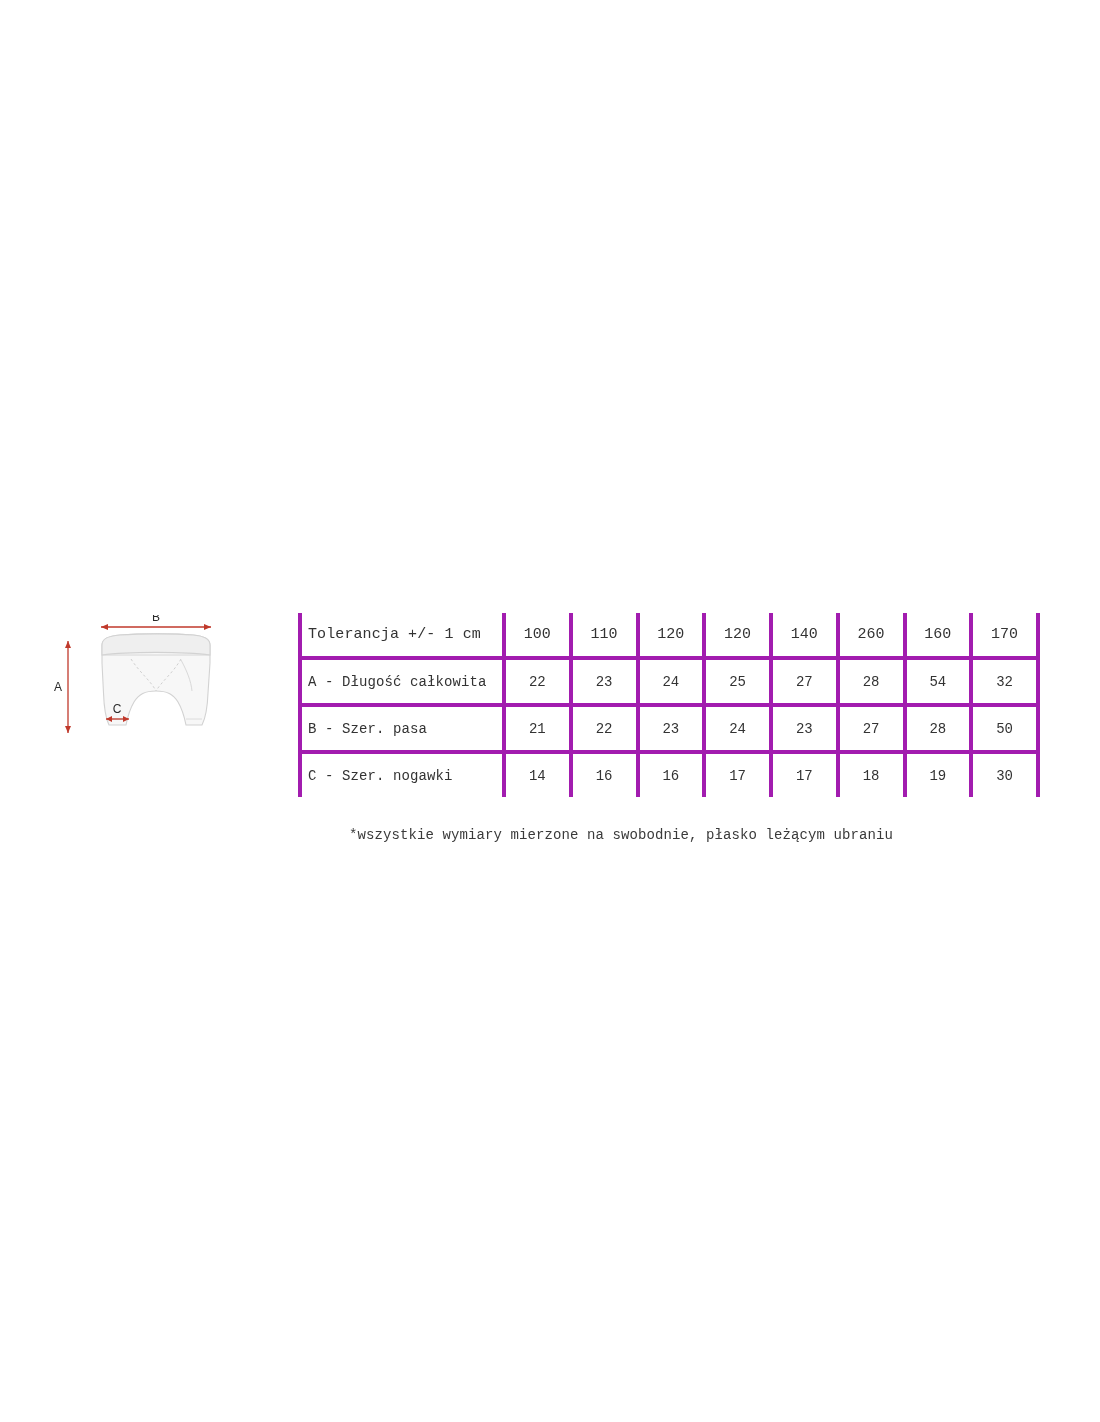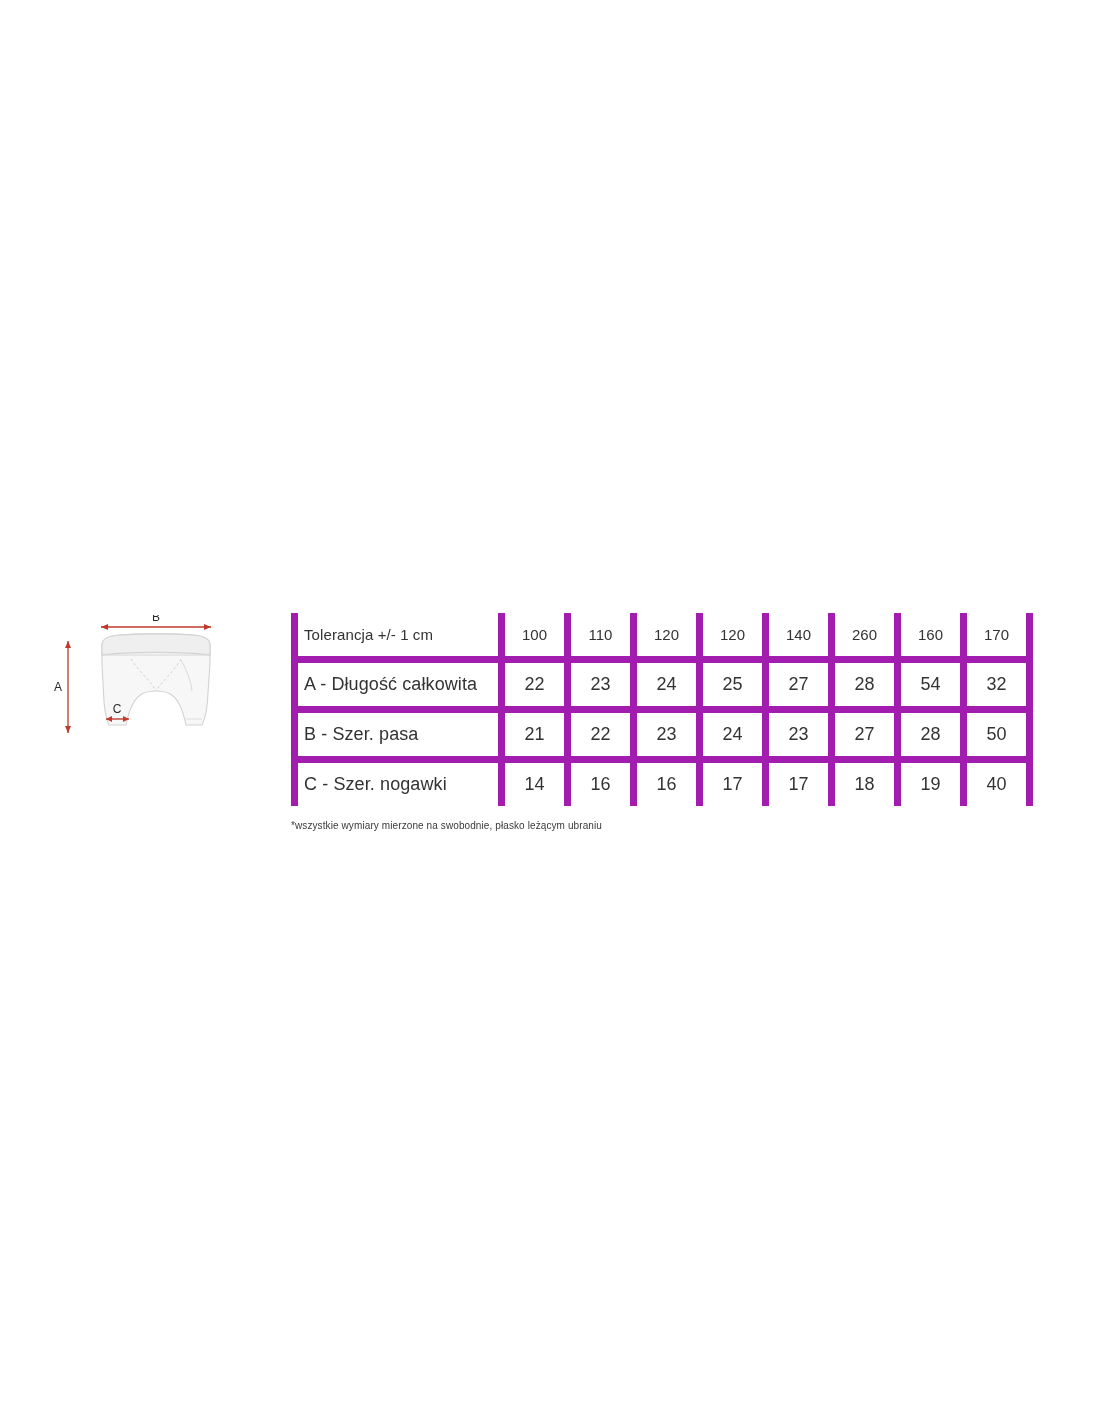--- a/index.html
+++ b/index.html
@@ -24,34 +24,35 @@
     width: 215px;
     height: 175px;
   }
   #diagram-svg {
     display: block;
   }
 
   
   #size-table-wrap {
     position: absolute;
-    left: 291px;
+    left: 298px;
     top: 613px;
     width: 742px;
+    font-family: Liberation Mono, monospace;
   }
   table.size-table {
     border-collapse: collapse;
     width: 742px;
     table-layout: fixed;
   }
   table.size-table td {
-    border: 7px solid #a21caf;
+    border: 4px solid #a21caf;
     height: 43px;
     padding: 0 6px;
-    font-size: 18px;
+    font-size: 14px;
     color: #333333;
     vertical-align: middle;
   }
   table.size-table tr.header-row td {
     font-size: 15px;
   }
   td.row-label {
     width: 188px;
     text-align: left;
     border-left: none;
@@ -73,23 +74,23 @@
   tr.header-row td.val {
     font-size: 15px;
   }
   tr.last-row td {
     border-bottom: none;
   }
   td.last-col {
     border-right: none;
   }
   .note {
-    margin-top: 14px;
-    text-align: left;
-    font-size: 10px;
+    margin-top: 30px;
+    text-align: center;
+    font-size: 14px;
     color: #3a3a3a;
     padding-right: 96px;
     letter-spacing: .1px;
   }
 </style>
 </head>
 <body>
 
 <div id="diagram-block">
   <svg id="diagram-svg" width="215" height="175" viewBox="0 0 215 175">
@@ -178,18 +179,18 @@
 
       <tr class="last-row">
         <td class="row-label">C - Szer. nogawki</td>
         <td class="val">14</td>
         <td class="val">16</td>
         <td class="val">16</td>
         <td class="val">17</td>
         <td class="val">17</td>
         <td class="val">18</td>
         <td class="val">19</td>
-        <td class="val last-col">40</td>
+        <td class="val last-col">30</td>
       </tr>
     </tbody>
   </table>
   <div class="note">*wszystkie wymiary mierzone na swobodnie, płasko leżącym ubraniu</div>
 </div>
 
 </body></html>

